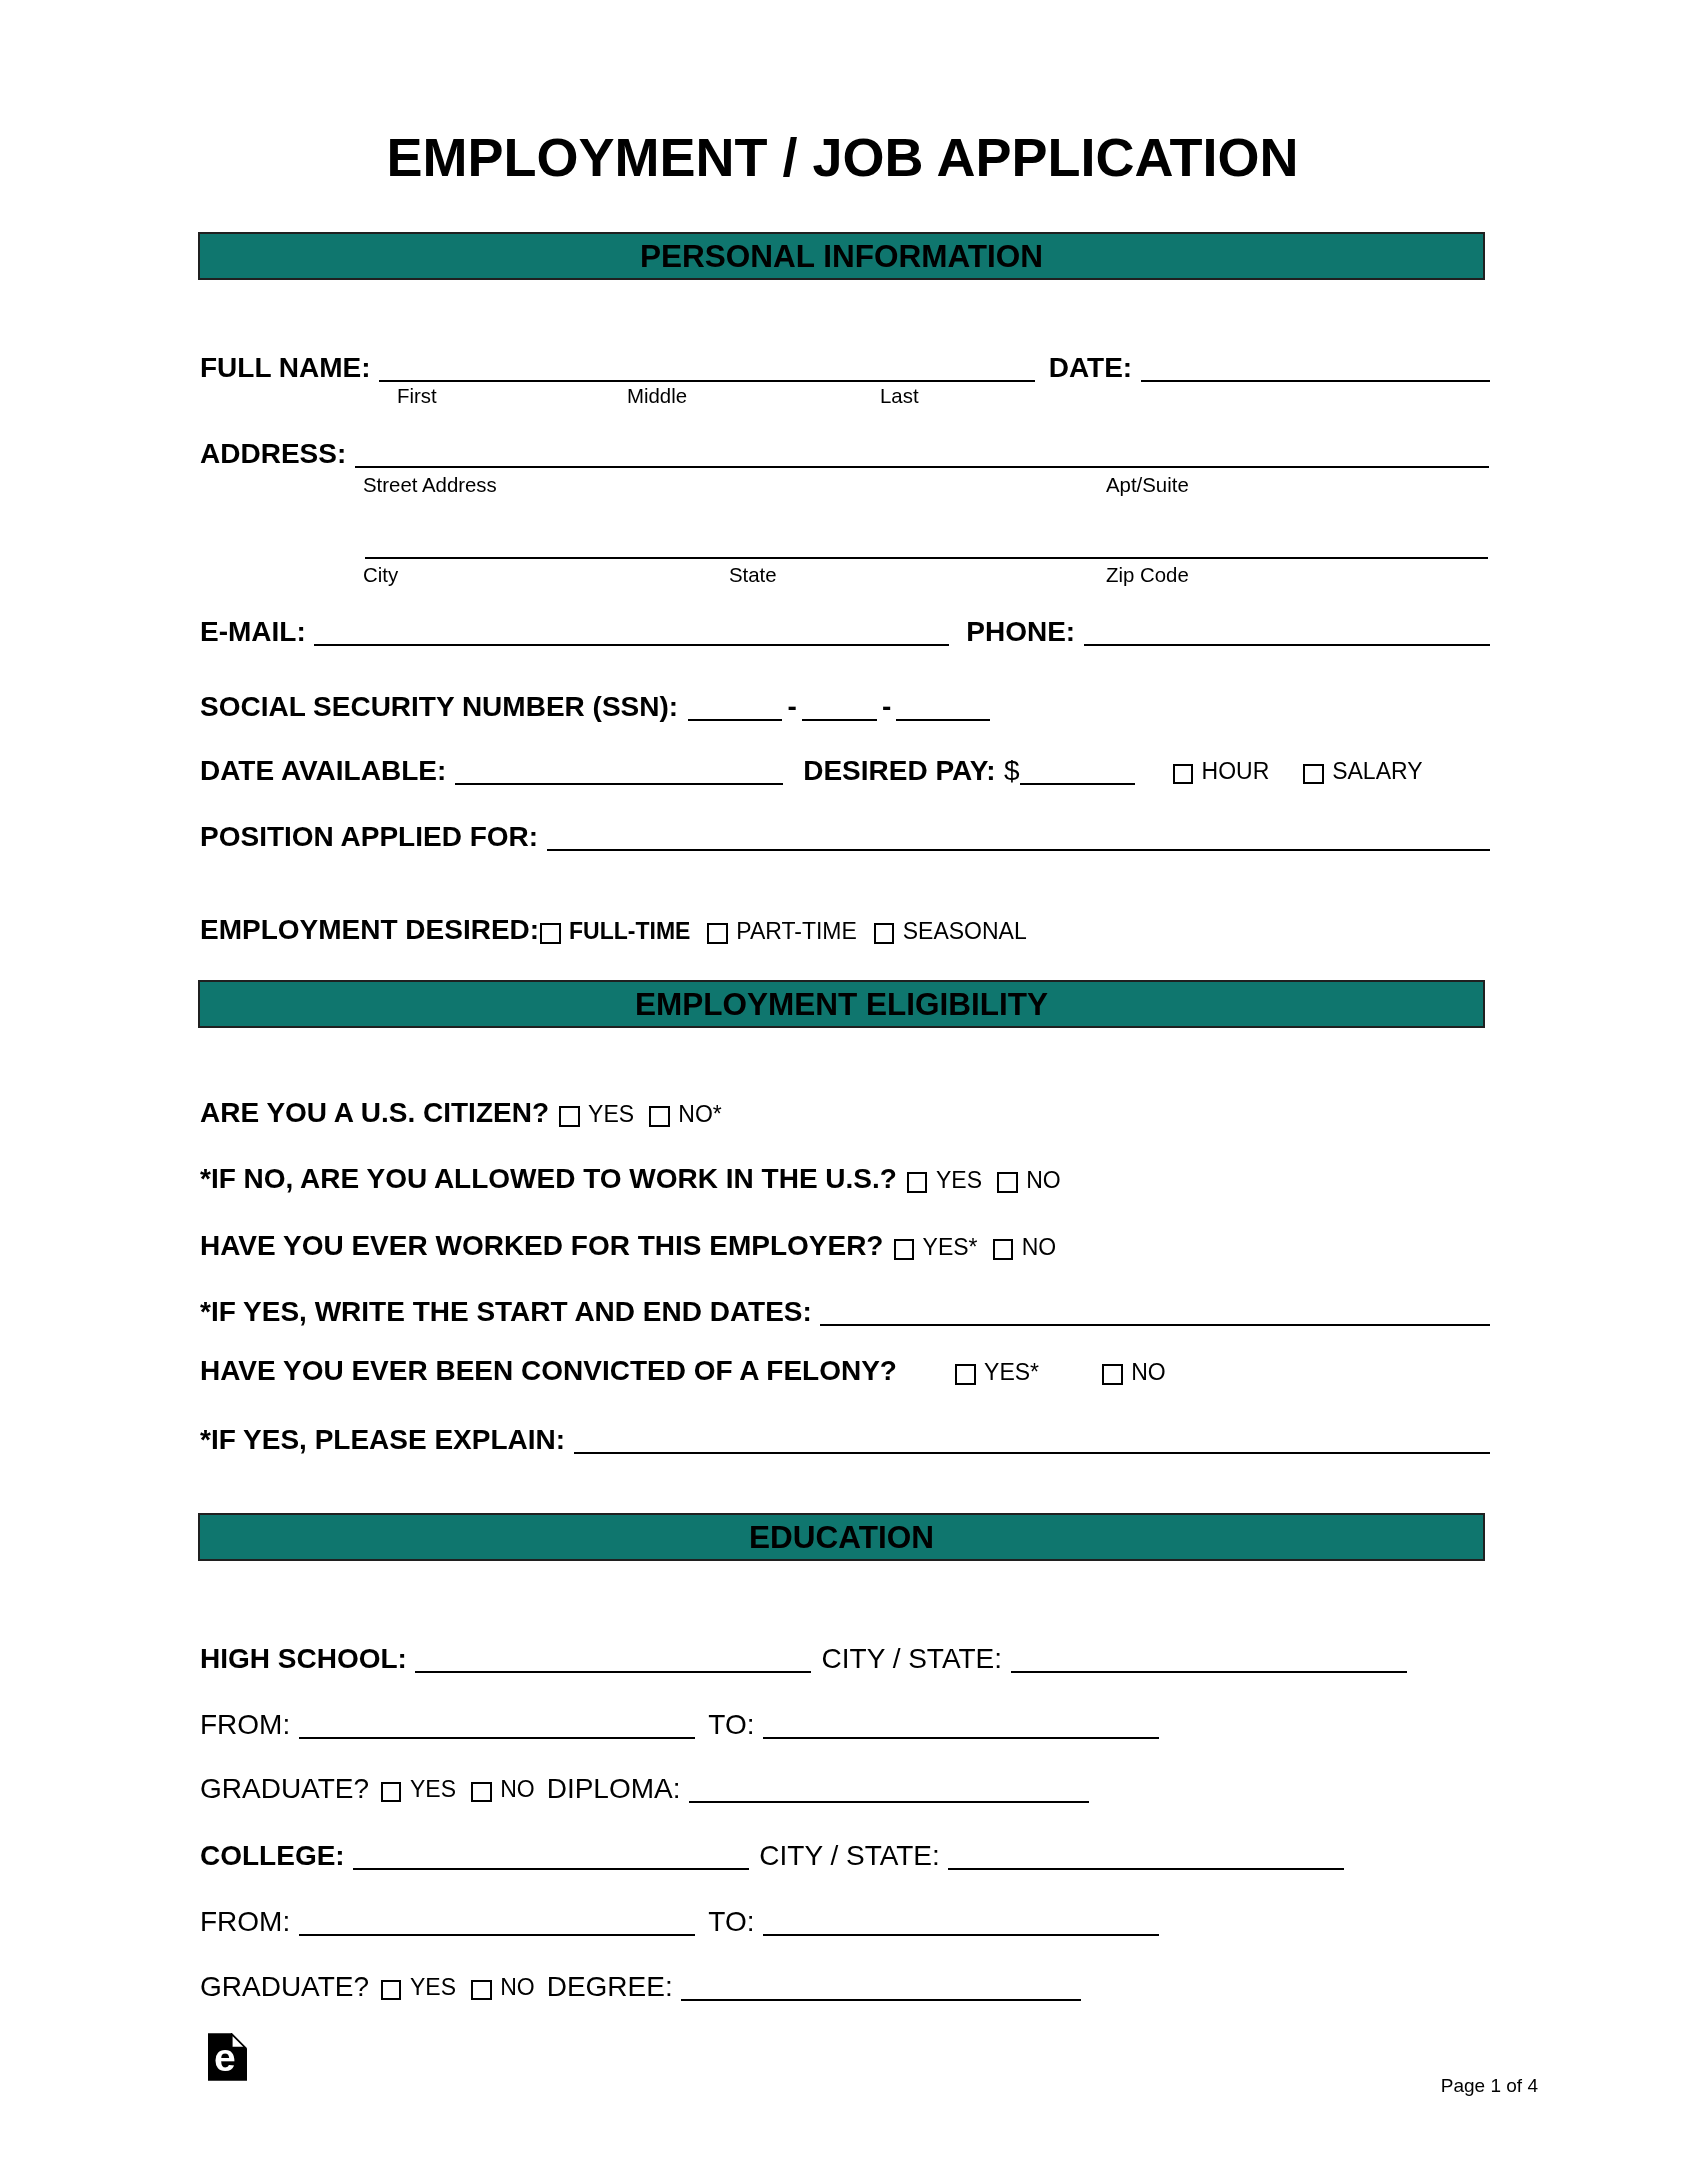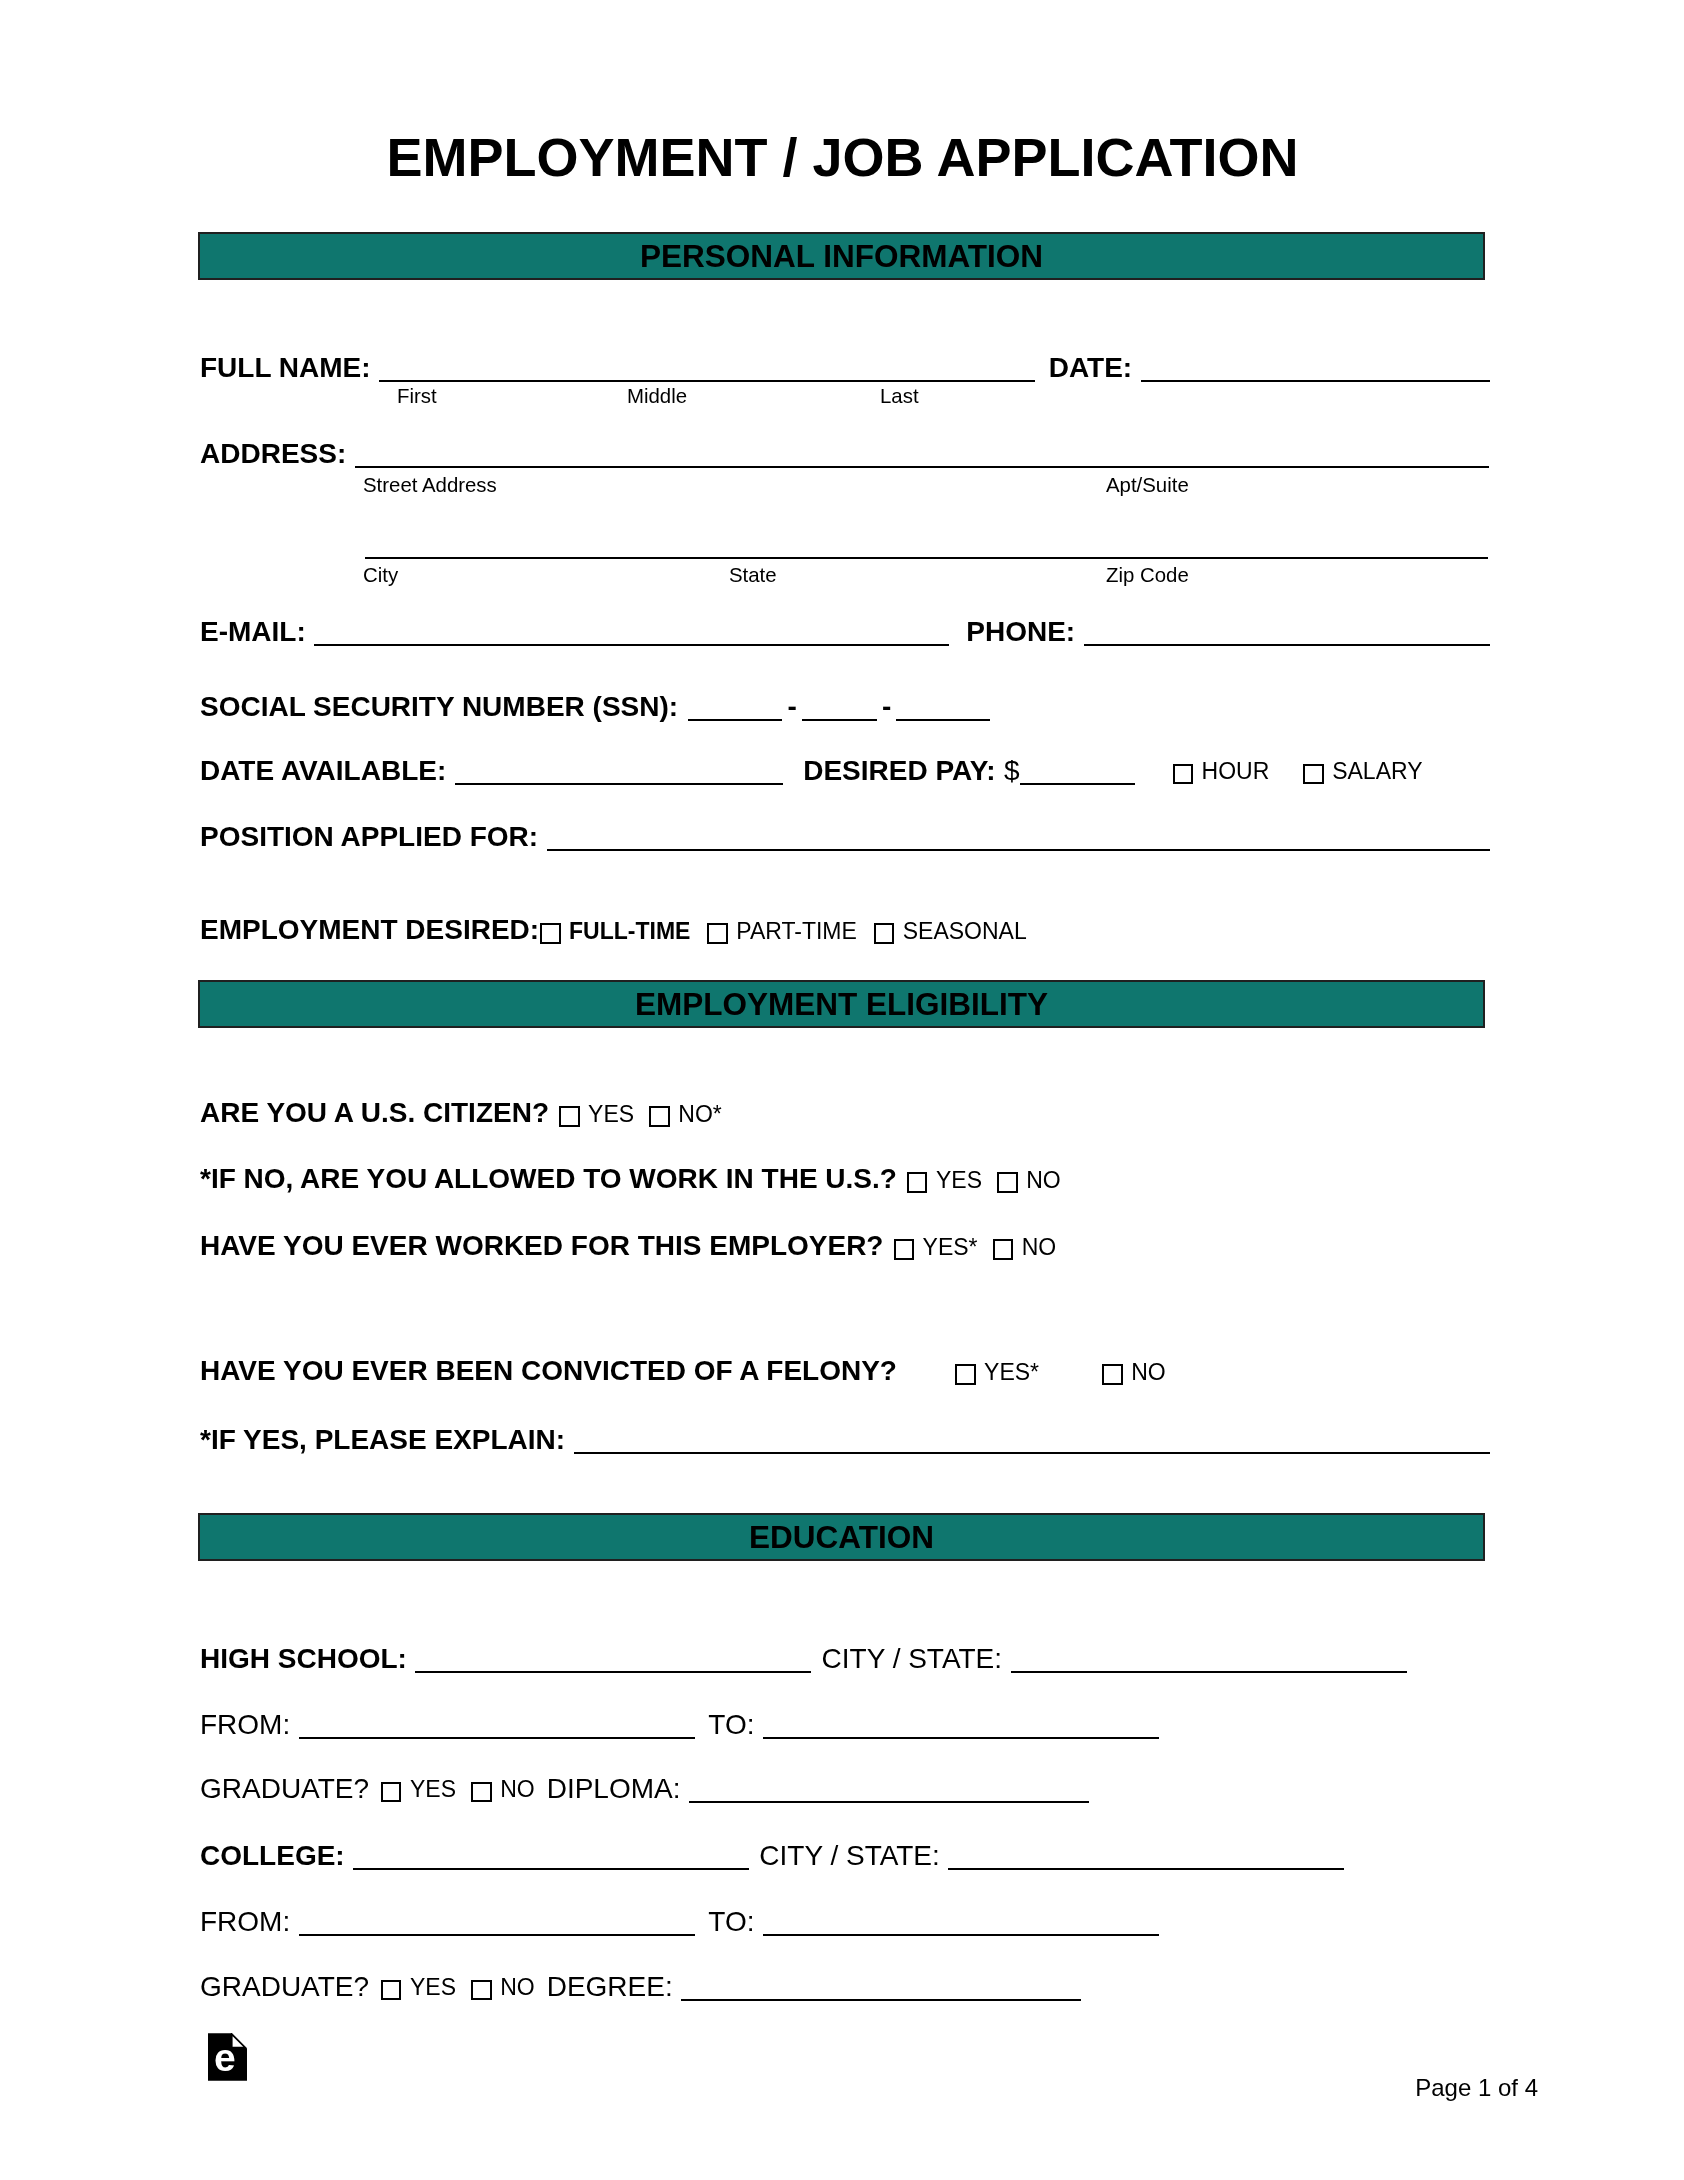--- a/index.html
+++ b/index.html
@@ -14,21 +14,21 @@
   .b{font-weight:700;font-size:28px;line-height:1.05;white-space:nowrap;}
   .r{font-weight:400;font-size:28px;line-height:1.05;white-space:nowrap;}
   .fld{border-bottom:2.6px solid #000;height:32px;margin-left:8.5px;flex:0 0 auto;}
   .grow{flex:1 1 auto;}
   .sub{position:absolute;font-size:20.4px;line-height:1;white-space:nowrap;}
   .opt{display:flex;align-items:flex-end;}
   .cb{width:20.4px;height:20.4px;border:2.6px solid #000;box-sizing:border-box;
       margin-right:8.5px;margin-bottom:0.9px;flex:0 0 auto;background:#fff;}
   .optlbl{font-size:23px;line-height:1.12;white-space:nowrap;}
   .line{position:absolute;border-bottom:2.6px solid #000;}
-  .pagenum{position:absolute;right:147px;top:2076px;font-size:24px;line-height:1;}
+  .pagenum{position:absolute;right:147px;top:2076px;font-size:19px;line-height:1;}
   .logo{position:absolute;left:208px;top:2033px;}
 </style>
 </head>
 <body>
 
 <div class="page">
 
   <div class="title">EMPLOYMENT / JOB APPLICATION</div>
 
   <div class="bar" style="top:232px;">PERSONAL INFORMATION</div>
@@ -139,20 +139,24 @@
     <span class="opt" style="margin-left:10.2px;">
       <span class="cb"></span>
       <span class="optlbl">YES*</span>
     </span>
     <span class="opt" style="margin-left:15.3px;">
       <span class="cb"></span>
       <span class="optlbl">NO</span>
     </span>
   </div>
 
+  <div class="row" style="top:1292px;width:1290px;">
+    <span class="b">*IF YES, WRITE THE START AND END DATES:</span>
+    <div class="fld grow"></div>
+  </div>
 
   <div class="row" style="top:1356px;gap:48px;">
     <span class="b">HAVE YOU EVER BEEN CONVICTED OF A FELONY?</span>
     <span class="opt" style="margin-left:10.2px;">
       <span class="cb"></span>
       <span class="optlbl">YES*</span>
     </span>
     <span class="opt" style="margin-left:15.3px;">
       <span class="cb"></span>
       <span class="optlbl">NO</span>

